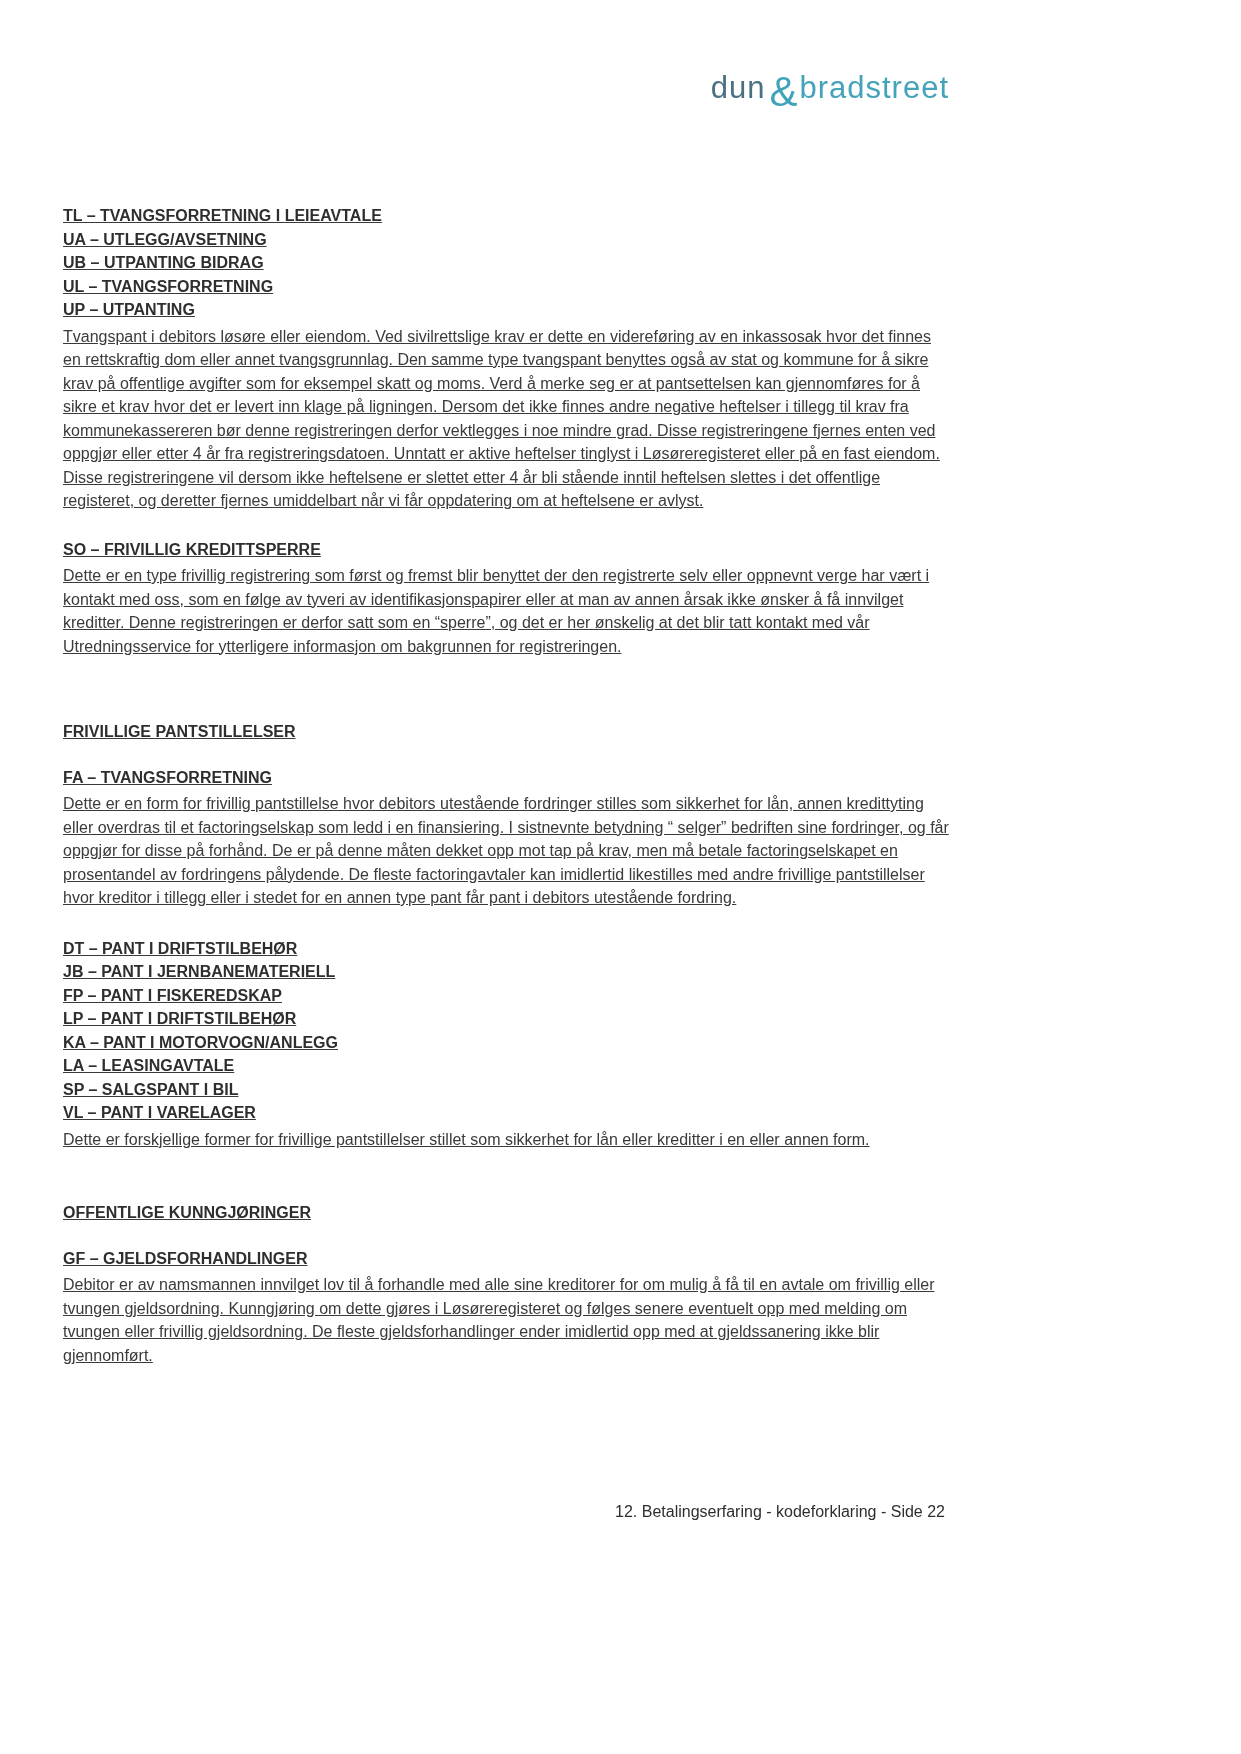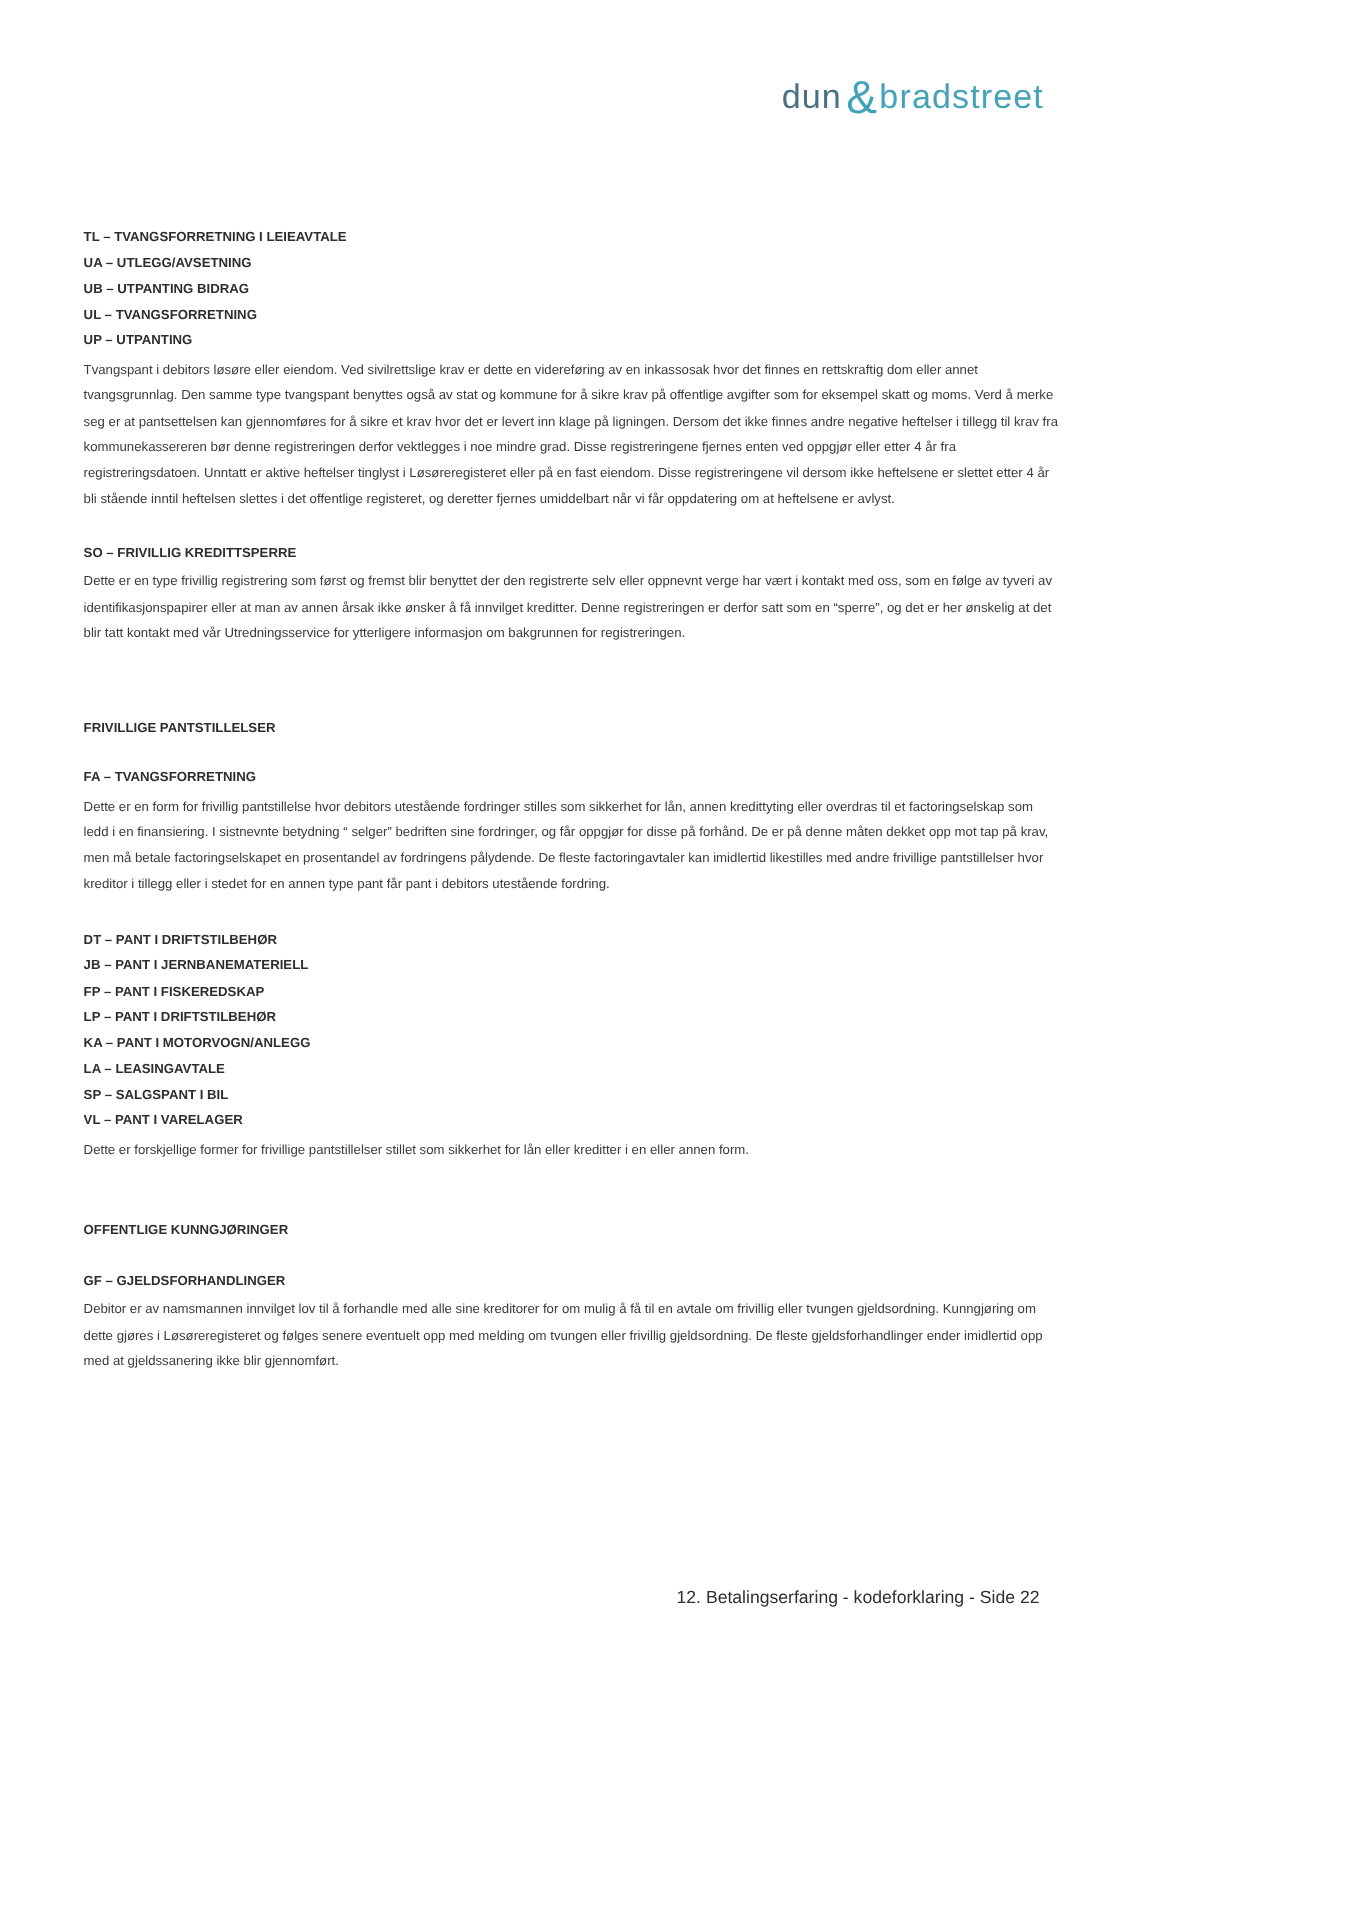--- a/index.html
+++ b/index.html
@@ -12,21 +12,21 @@
     font-family: "Liberation Sans", sans-serif;
     color: #3a3a3a;
     overflow: hidden;
   }
   .logo-row {
     position: absolute;
     top: 70px;
     right: 292px;
     white-space: nowrap;
     display: flex;
-    align-items: flex-start;
+    align-items: center;
   }
   .logo-dun {
     font-size: 31px;
     letter-spacing: 1px;
     color: #4a7084;
   }
   .logo-amp {
     font-size: 42px;
     line-height: 31px;
     color: #3fa3ba;
@@ -35,40 +35,41 @@
     top: 3px;
   }
   .logo-brad {
     font-size: 31px;
     letter-spacing: 1px;
     color: #44a3b8;
   }
   .content {
     position: absolute;
     top: 204px;
-    left: 76px;
+    left: 63px;
     width: 888px;
-    font-size: 12px;
+    font-size: 16px;
     line-height: 23.5px;
+    text-decoration: underline;
   }
   .code-heading, .section-title {
     font-weight: 700;
     color: #2e2e2e;
   }
   .para {
     margin: 3px 0 0 0;
   }
   .gap-small   { margin-bottom: 25px; }
   .gap-large   { margin-bottom: 62px; }
   .gap-title   { margin-bottom: 22px; }
   .gap-medium  { margin-bottom: 27px; }
   .gap-xlarge  { margin-bottom: 50px; }
   .footer {
     position: absolute;
-    top: 1444px;
+    top: 1503px;
     right: 296px;
     font-size: 16px;
     color: #2e2e2e;
   }
 </style>
 </head>
 <body>
 
 <div class="page">
 

